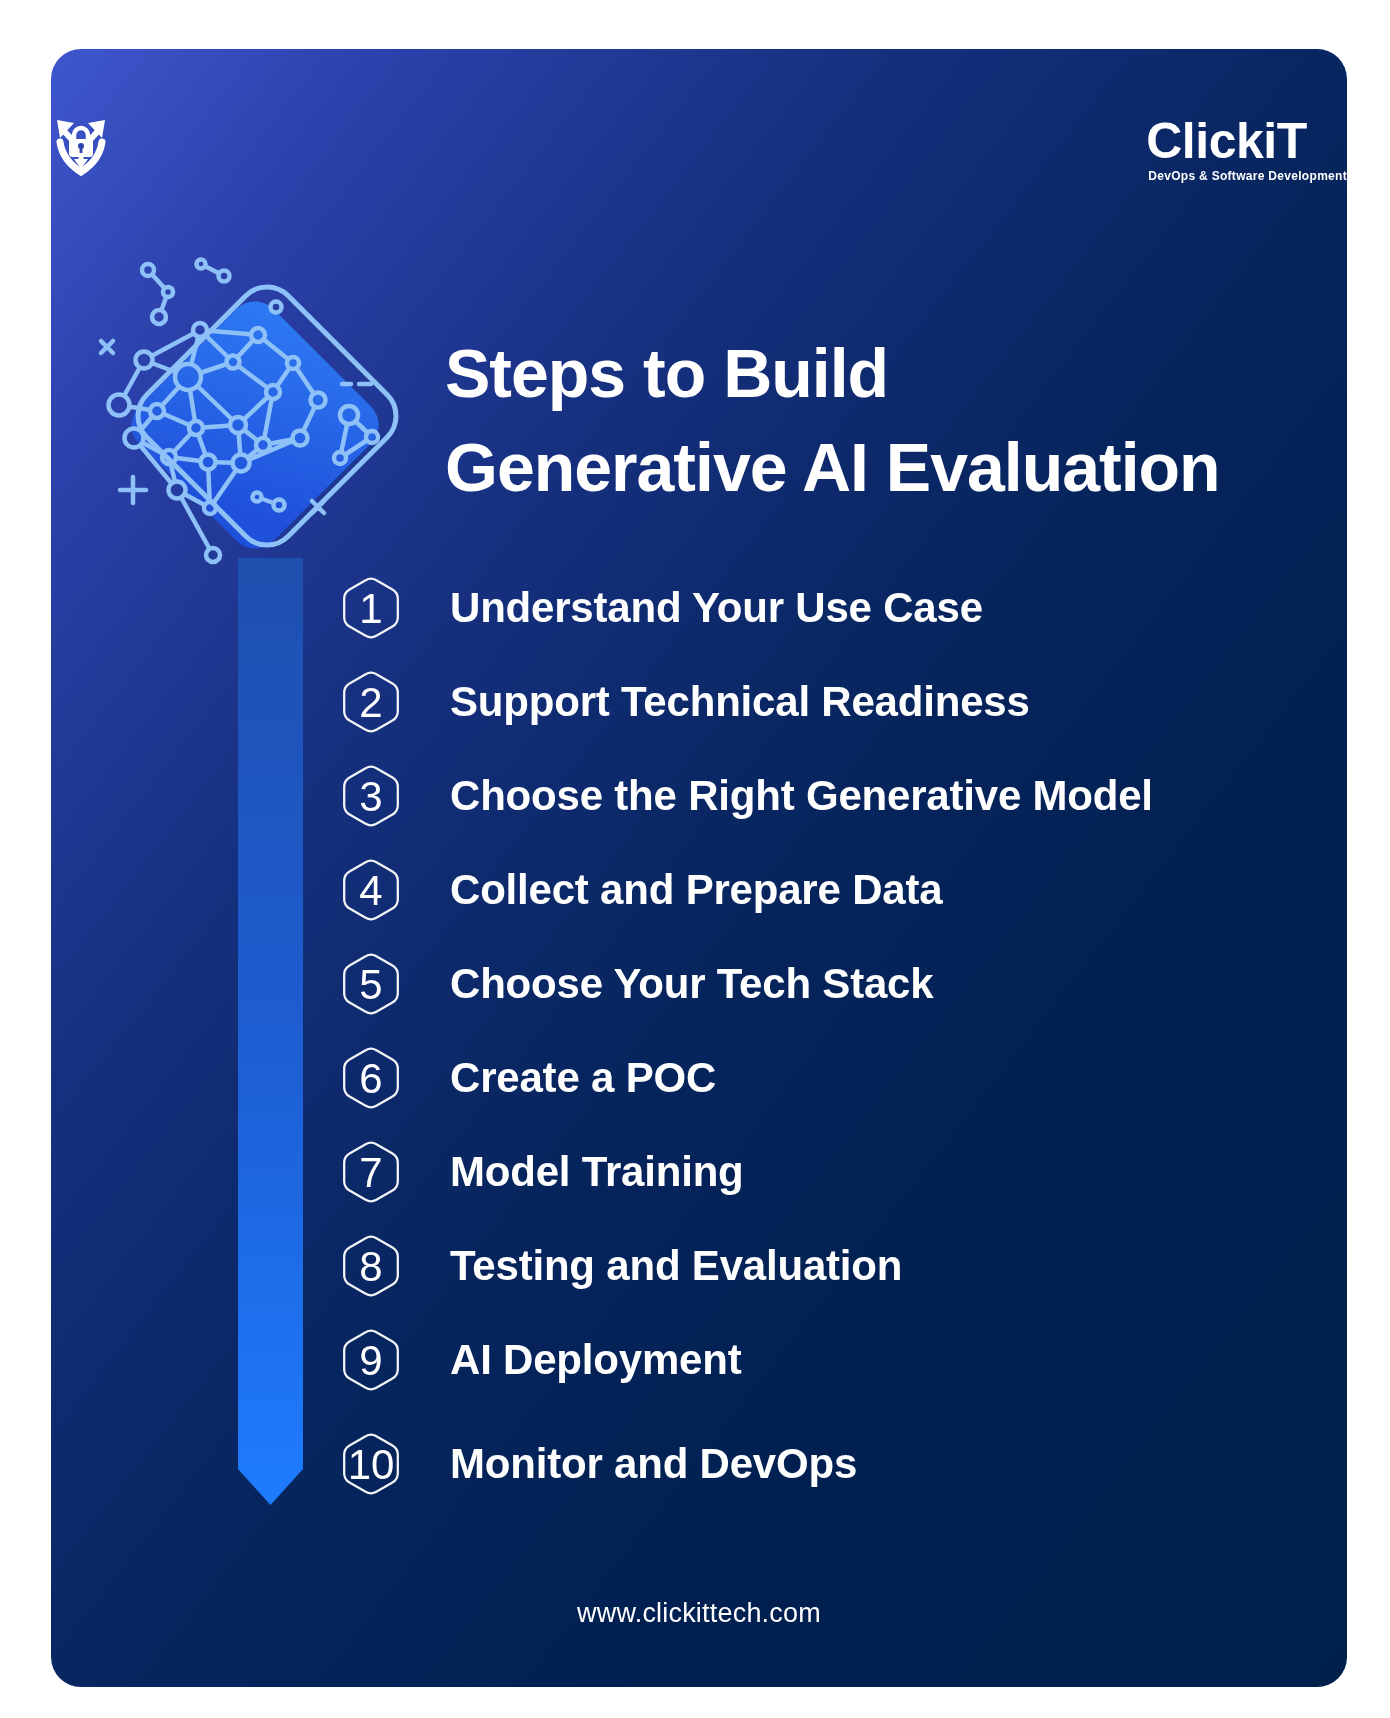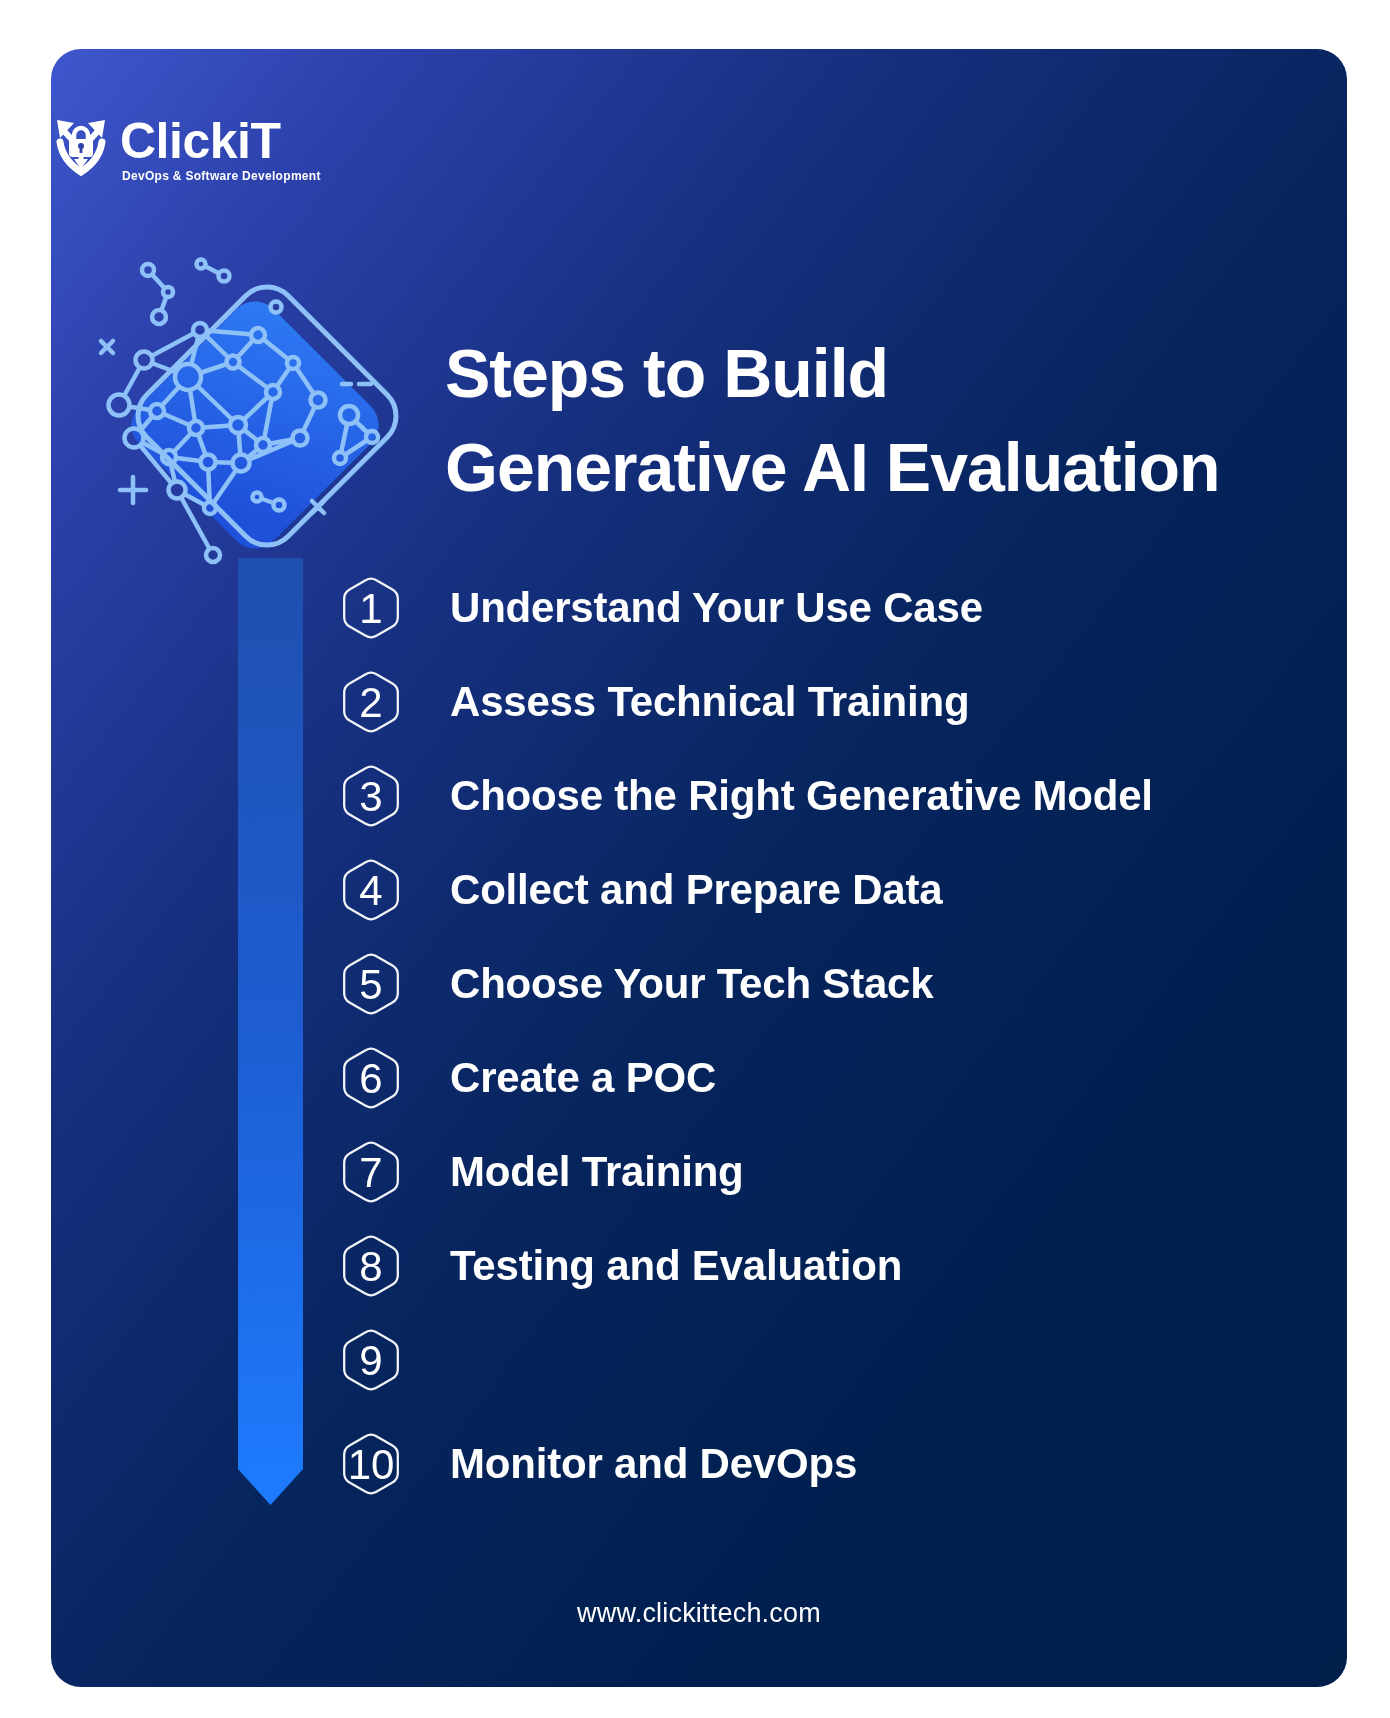--- a/index.html
+++ b/index.html
@@ -16,21 +16,21 @@
   }
   
   .accent-bar{
     position:absolute;left:187px;top:509px;width:65px;height:947px;z-index:1;
     background:linear-gradient(180deg,#1f4fae 0%,#1d5ed3 52%,#1e7cff 100%);
     clip-path:polygon(0 0,100% 0,100% calc(100% - 36px),50% 100%,0 calc(100% - 36px));
   }
   .graphic{position:absolute;left:19px;top:176px;z-index:2;}
   .logo{
     position:absolute;top:66px;left:0;width:100%;z-index:3;
-    display:flex;justify-content:flex-start;align-items:flex-start;gap:9px;color:#fff;
+    display:flex;justify-content:space-between;align-items:flex-start;gap:9px;color:#fff;
   }
   .logo-text{display:flex;flex-direction:column;align-items:flex-start;}
   .brand{font-size:50px;font-weight:700;letter-spacing:-0.5px;line-height:52px;}
   .tagline{font-size:12px;font-weight:700;letter-spacing:0.3px;margin-top:2px;margin-left:2px;}
   .title{
     position:absolute;left:394px;top:277px;z-index:3;color:#fff;
     font-size:68px;font-weight:800;letter-spacing:-1px;line-height:94px;white-space:nowrap;
   }
   .steps{position:absolute;inset:0;z-index:3;}
   .step-row{position:absolute;left:290px;height:94px;display:flex;align-items:center;gap:49px;}
@@ -198,21 +198,21 @@
       <div class="step-label">Understand Your Use Case</div>
     </div>
 
     <div class="step-row" style="top:606px">
       <div class="hex">
         <svg viewBox="0 0 56 64">
             <path d="M22.8 5 Q28 2 33.2 5 L48.8 14 Q54 17 54 23 L54 41 Q54 47 48.8 50 L33.2 59 Q28 62 22.8 59 L7.2 50 Q2 47 2 41 L2 23 Q2 17 7.2 14 Z" fill="none" stroke="rgba(255,255,255,0.95)" stroke-width="2.2"></path>
           </svg>
         <span class="hex-num">2</span>
       </div>
-      <div class="step-label">Assess Technical Training</div>
+      <div class="step-label">Support Technical Readiness</div>
     </div>
 
     <div class="step-row" style="top:700px">
       <div class="hex">
         <svg viewBox="0 0 56 64">
             <path d="M22.8 5 Q28 2 33.2 5 L48.8 14 Q54 17 54 23 L54 41 Q54 47 48.8 50 L33.2 59 Q28 62 22.8 59 L7.2 50 Q2 47 2 41 L2 23 Q2 17 7.2 14 Z" fill="none" stroke="rgba(255,255,255,0.95)" stroke-width="2.2"></path>
           </svg>
         <span class="hex-num">3</span>
       </div>
       <div class="step-label">Choose the Right Generative Model</div>
@@ -268,20 +268,21 @@
       <div class="step-label">Testing and Evaluation</div>
     </div>
 
     <div class="step-row" style="top:1264px">
       <div class="hex">
         <svg viewBox="0 0 56 64">
             <path d="M22.8 5 Q28 2 33.2 5 L48.8 14 Q54 17 54 23 L54 41 Q54 47 48.8 50 L33.2 59 Q28 62 22.8 59 L7.2 50 Q2 47 2 41 L2 23 Q2 17 7.2 14 Z" fill="none" stroke="rgba(255,255,255,0.95)" stroke-width="2.2"></path>
           </svg>
         <span class="hex-num">9</span>
       </div>
+      <div class="step-label">AI Deployment</div>
     </div>
 
     <div class="step-row" style="top:1368px">
       <div class="hex">
         <svg viewBox="0 0 56 64">
             <path d="M22.8 5 Q28 2 33.2 5 L48.8 14 Q54 17 54 23 L54 41 Q54 47 48.8 50 L33.2 59 Q28 62 22.8 59 L7.2 50 Q2 47 2 41 L2 23 Q2 17 7.2 14 Z" fill="none" stroke="rgba(255,255,255,0.95)" stroke-width="2.2"></path>
           </svg>
         <span class="hex-num">10</span>
       </div>
       <div class="step-label">Monitor and DevOps</div>

